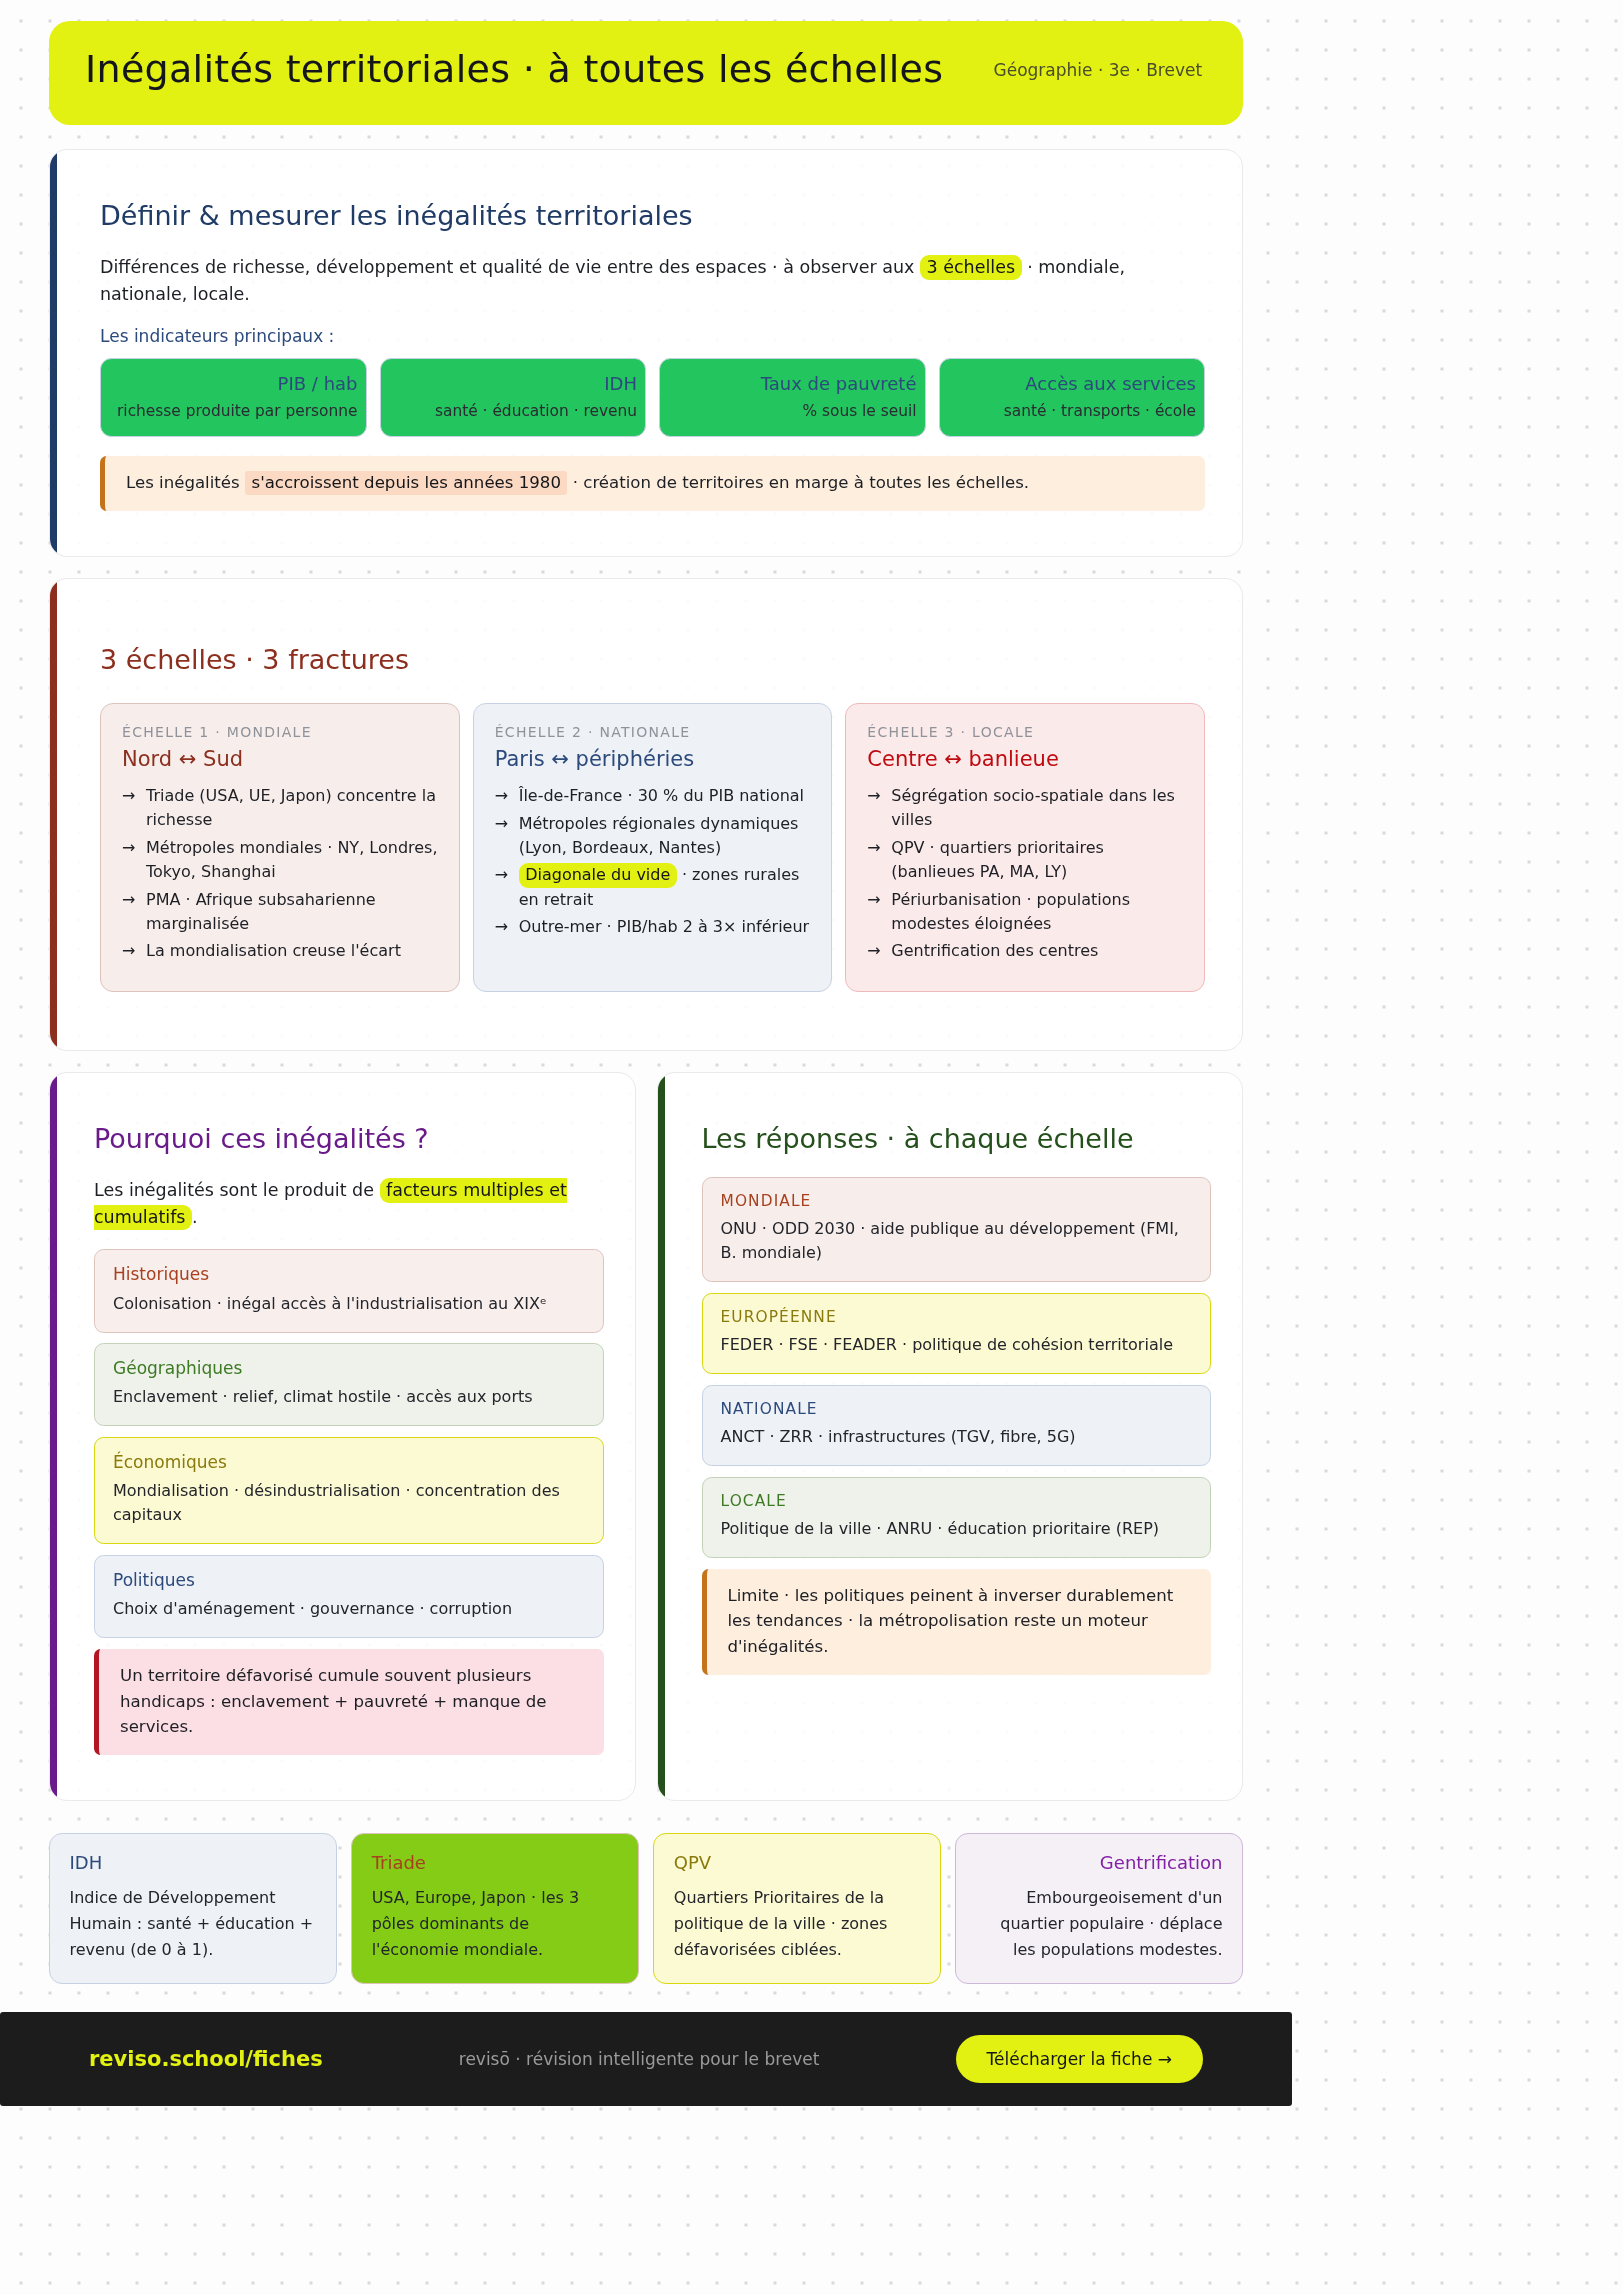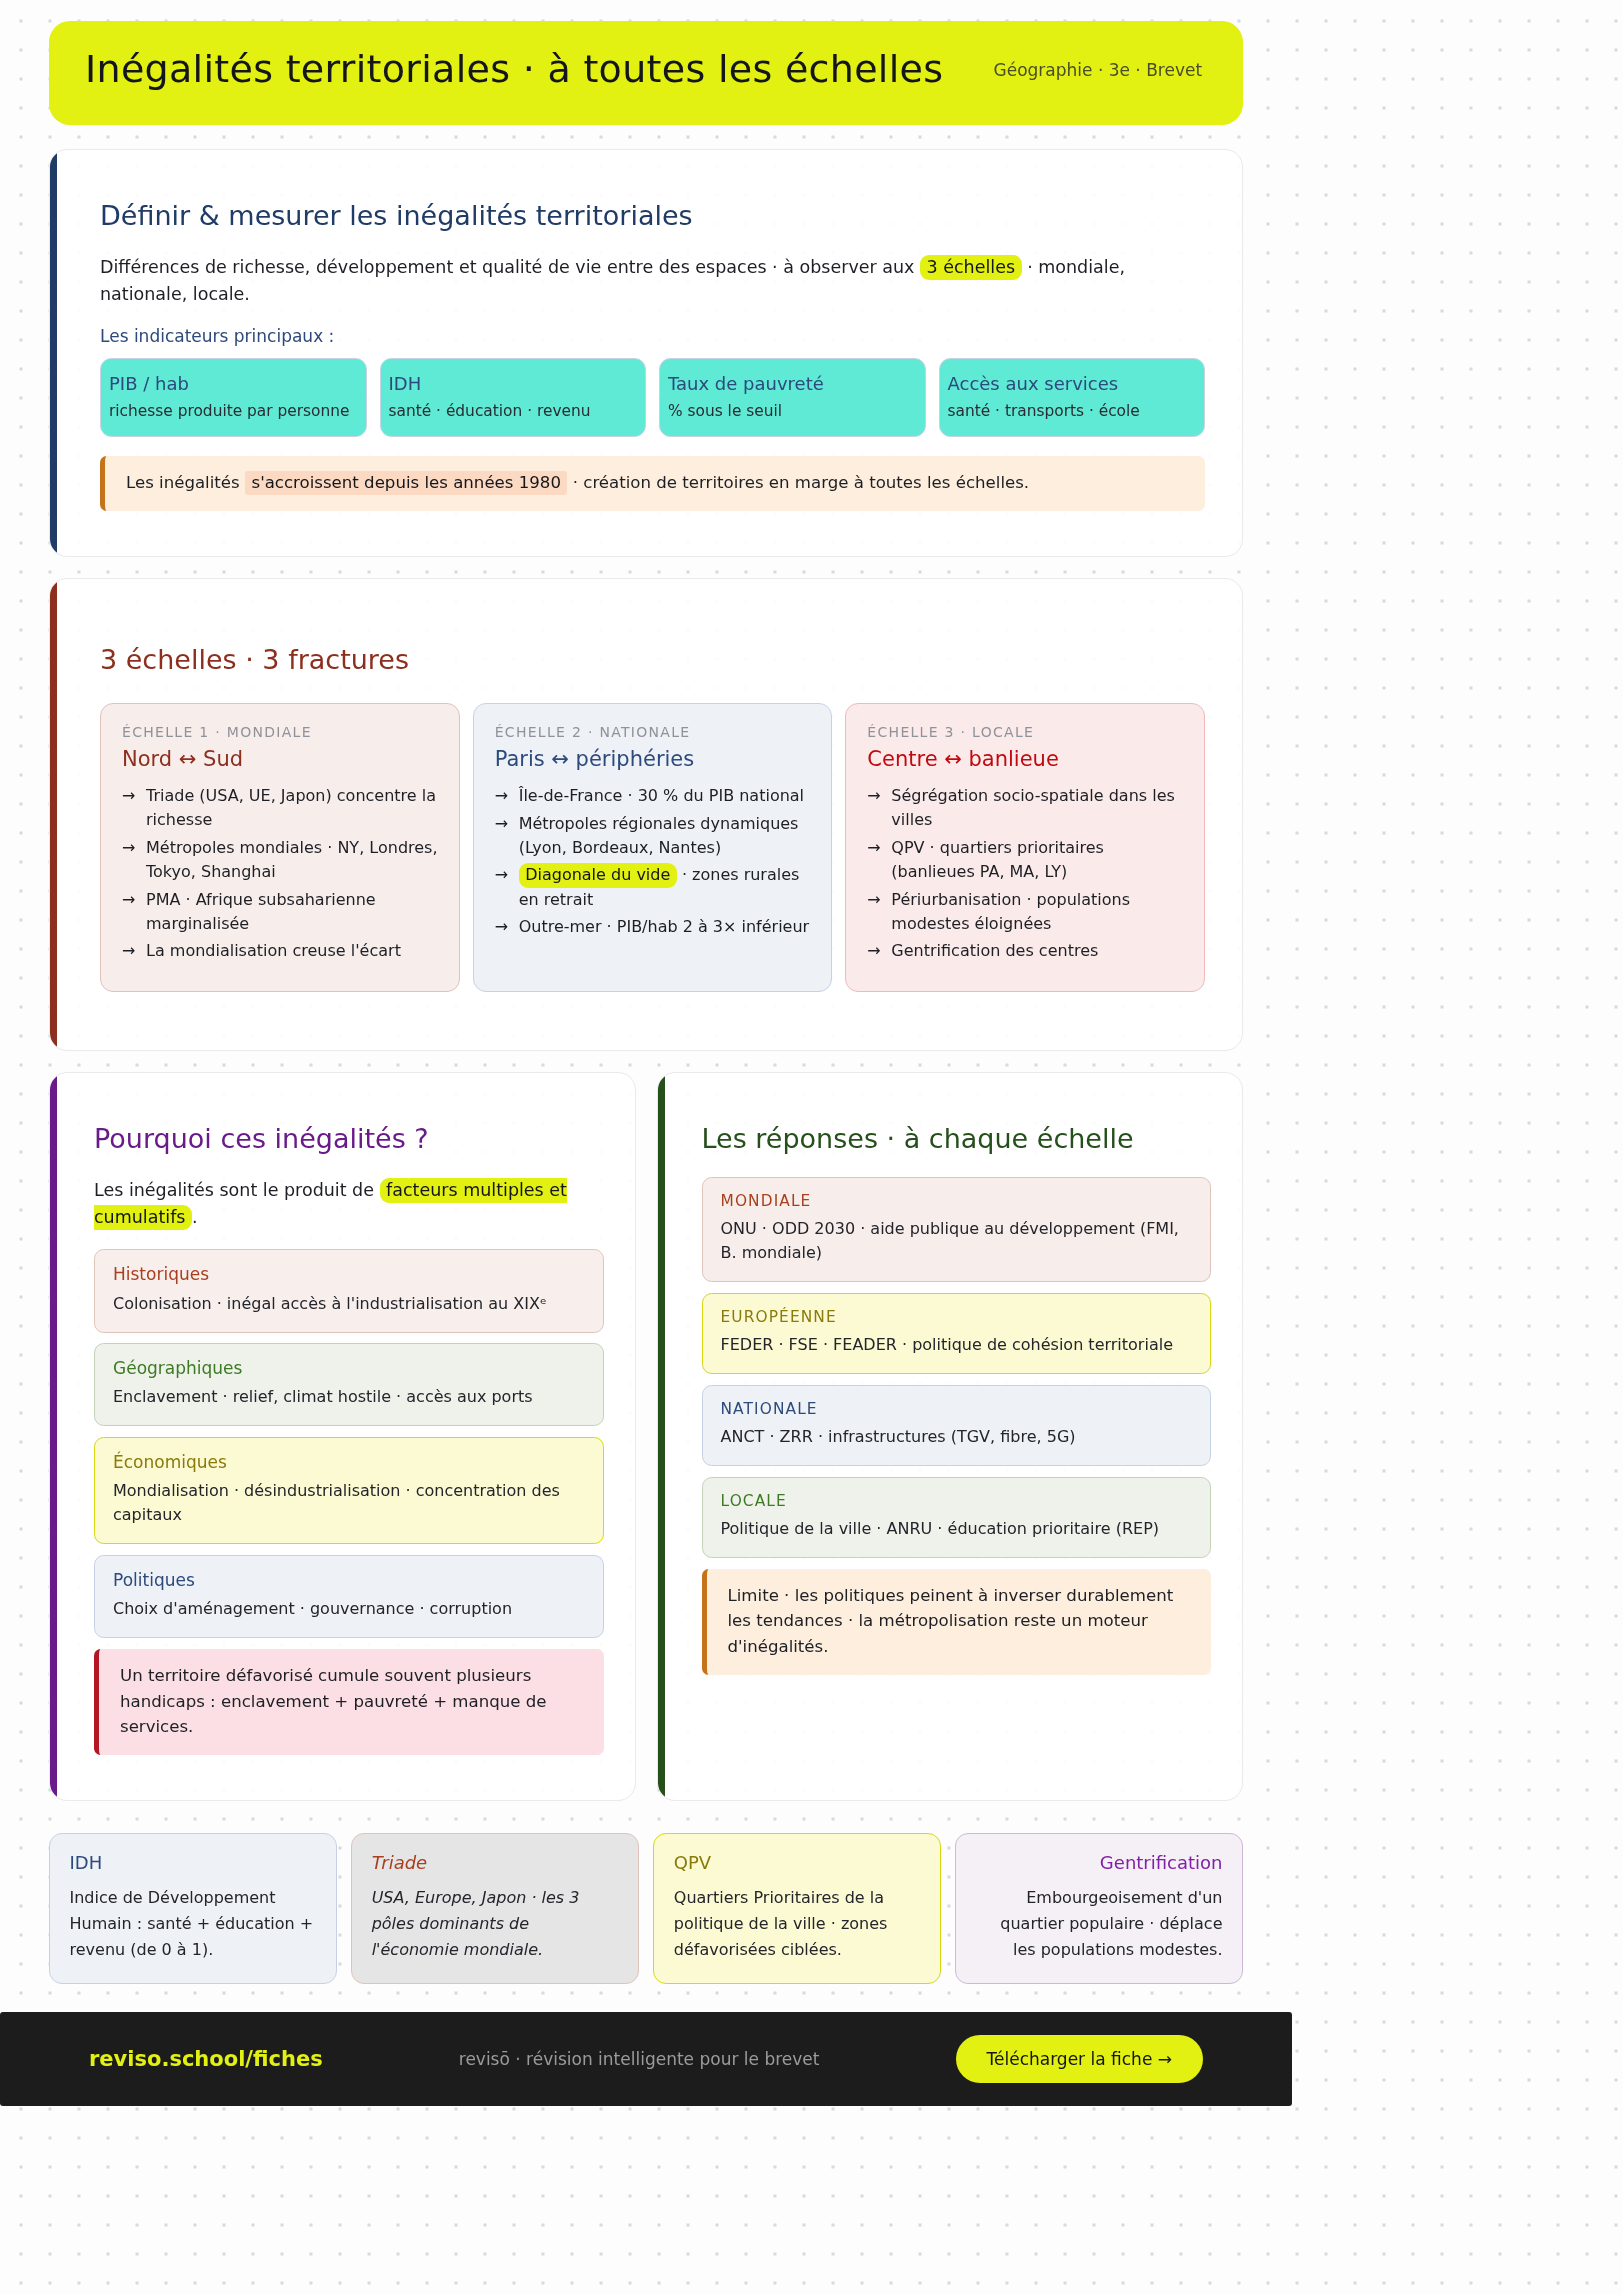--- a/index.html
+++ b/index.html
@@ -96,25 +96,25 @@
   }
 
   
   .indicator-grid {
     display: grid;
     grid-template-columns: repeat(4, 1fr);
     gap: 13px;
     margin: 9.7px 0 19.5px 0;
   }
   .indicator {
-    background: #5eead4;
+    background: #22c55e;
     border: 1.2px solid #c6d2e4;
     border-radius: 11.4px;
     padding: 14.6px 8px 16px 8px;
-    text-align: left;
+    text-align: right;
   }
   .indicator-name {
     font-size: 18px;
     color: #2c4a7c;
     margin-bottom: 7.3px;
   }
   .indicator-desc {
     font-size: 15.4px;
     color: #2a2c33;
   }
@@ -212,21 +212,21 @@
     margin-bottom: 28px;
   }
   .gloss {
     border-radius: 13px;
     padding: 18px 19.5px 21px 19.5px;
   }
   .gloss-term { font-size: 18px; margin-bottom: 11.4px; }
   .gloss-def  { font-size: 16px; color: #23252b; line-height: 1.62; }
   .gloss.blue   { background: #eef1f6; border: 1.2px solid #c6d2e4; }
   .gloss.blue .gloss-term   { color: #2c4a7c; }
-  .gloss.rose   { background: #e5e5e5; border: 1.2px solid #dfc4bc; font-style: italic; }
+  .gloss.rose   { background: #84cc16; border: 1.2px solid #dfc4bc; }
   .gloss.rose .gloss-term   { color: #a8401f; }
   .gloss.yellow { background: #fcfad2; border: 1.2px solid #d9d80f; }
   .gloss.yellow .gloss-term { color: #8a7a0c; }
   .gloss.purple { background: #f4f0f6; border: 1.2px solid #cdb8d8; text-align: right; }
   .gloss.purple .gloss-term { color: #8320a5; }
 
   
   .footer {
     background: #1c1c1c;
     border-radius: 3px;

